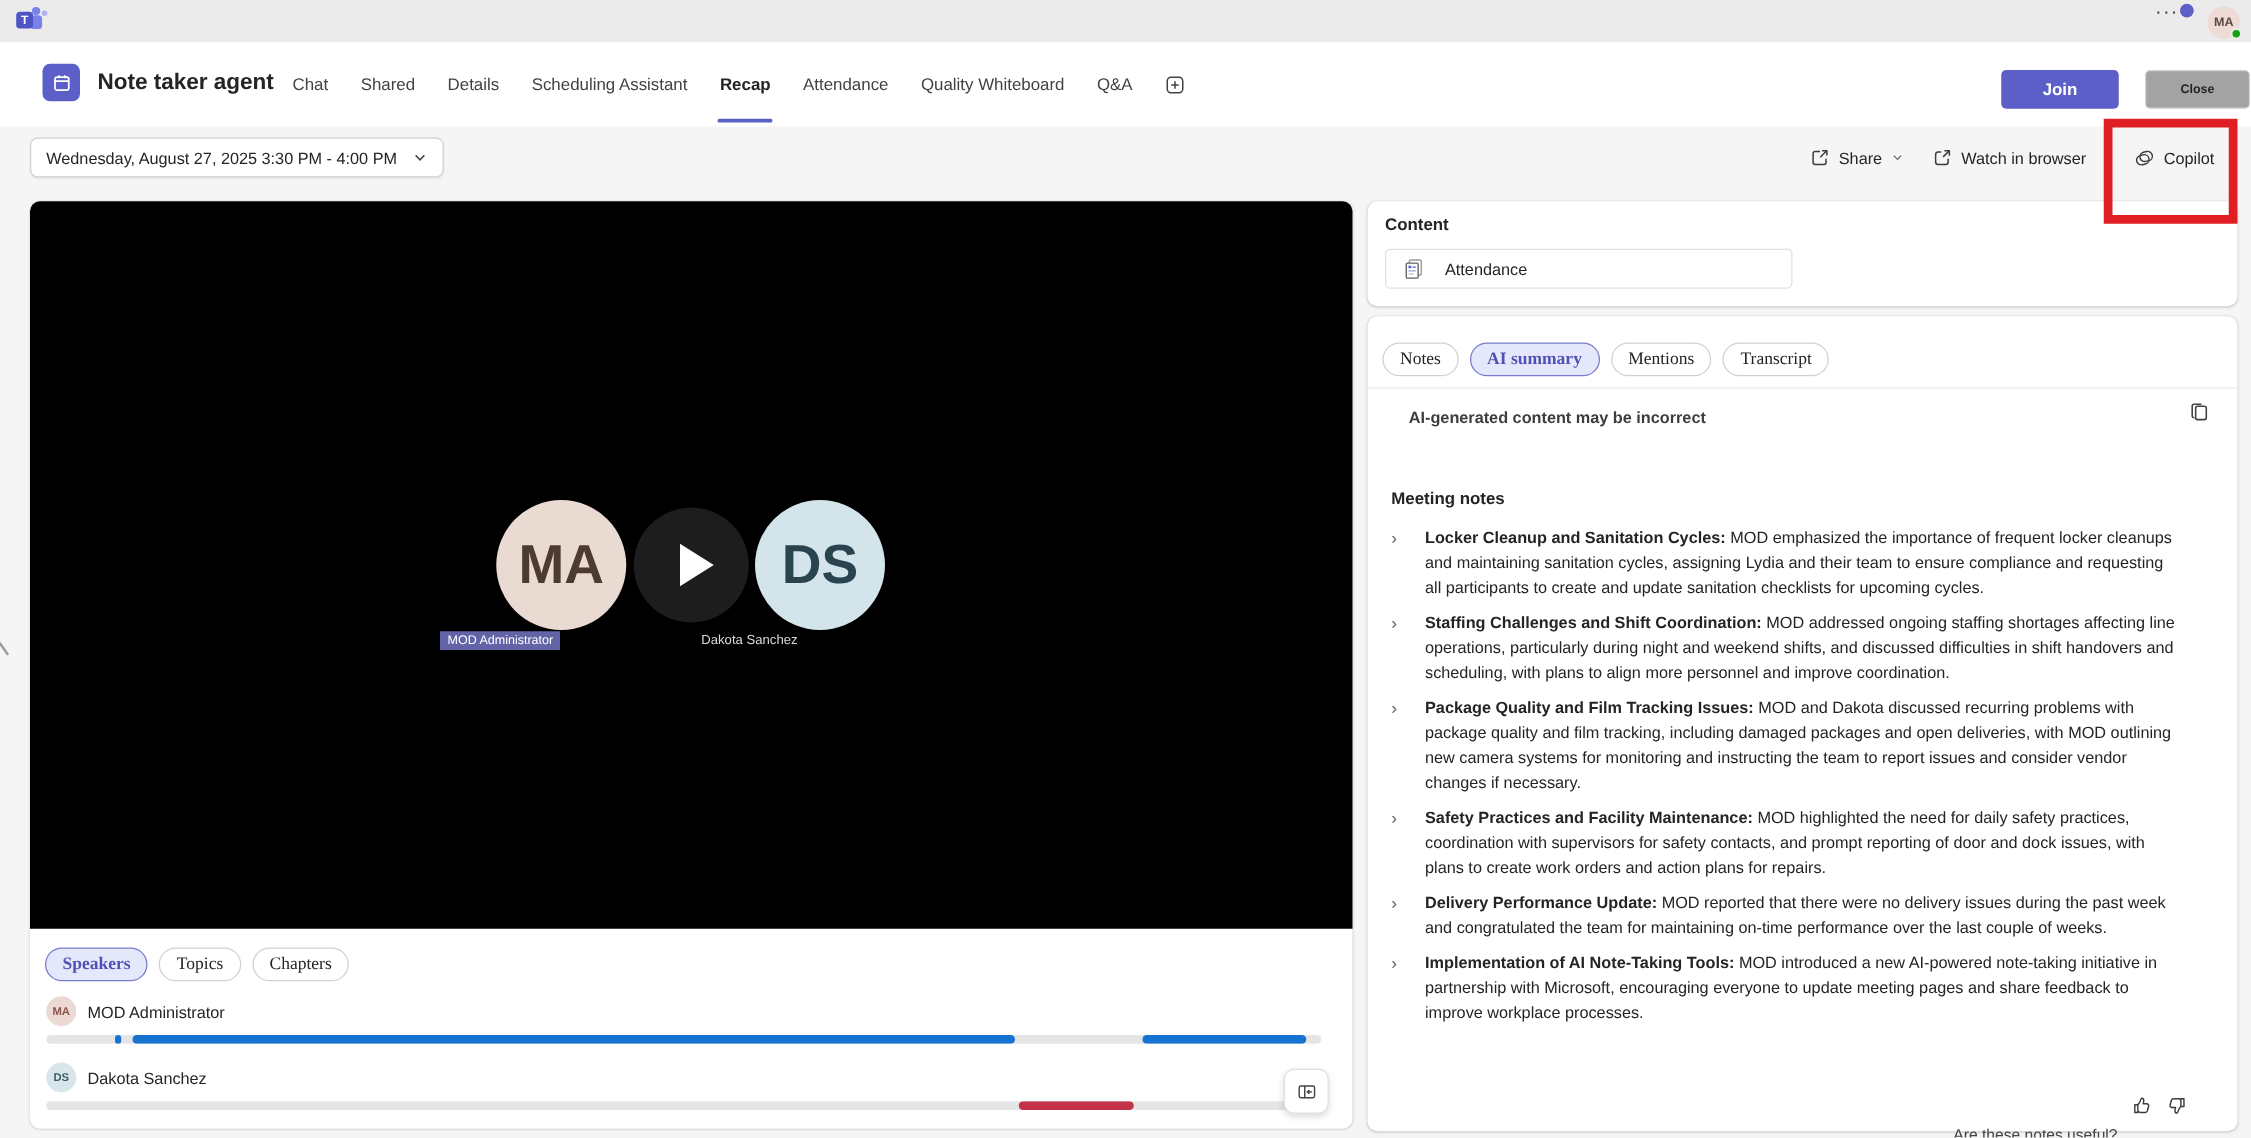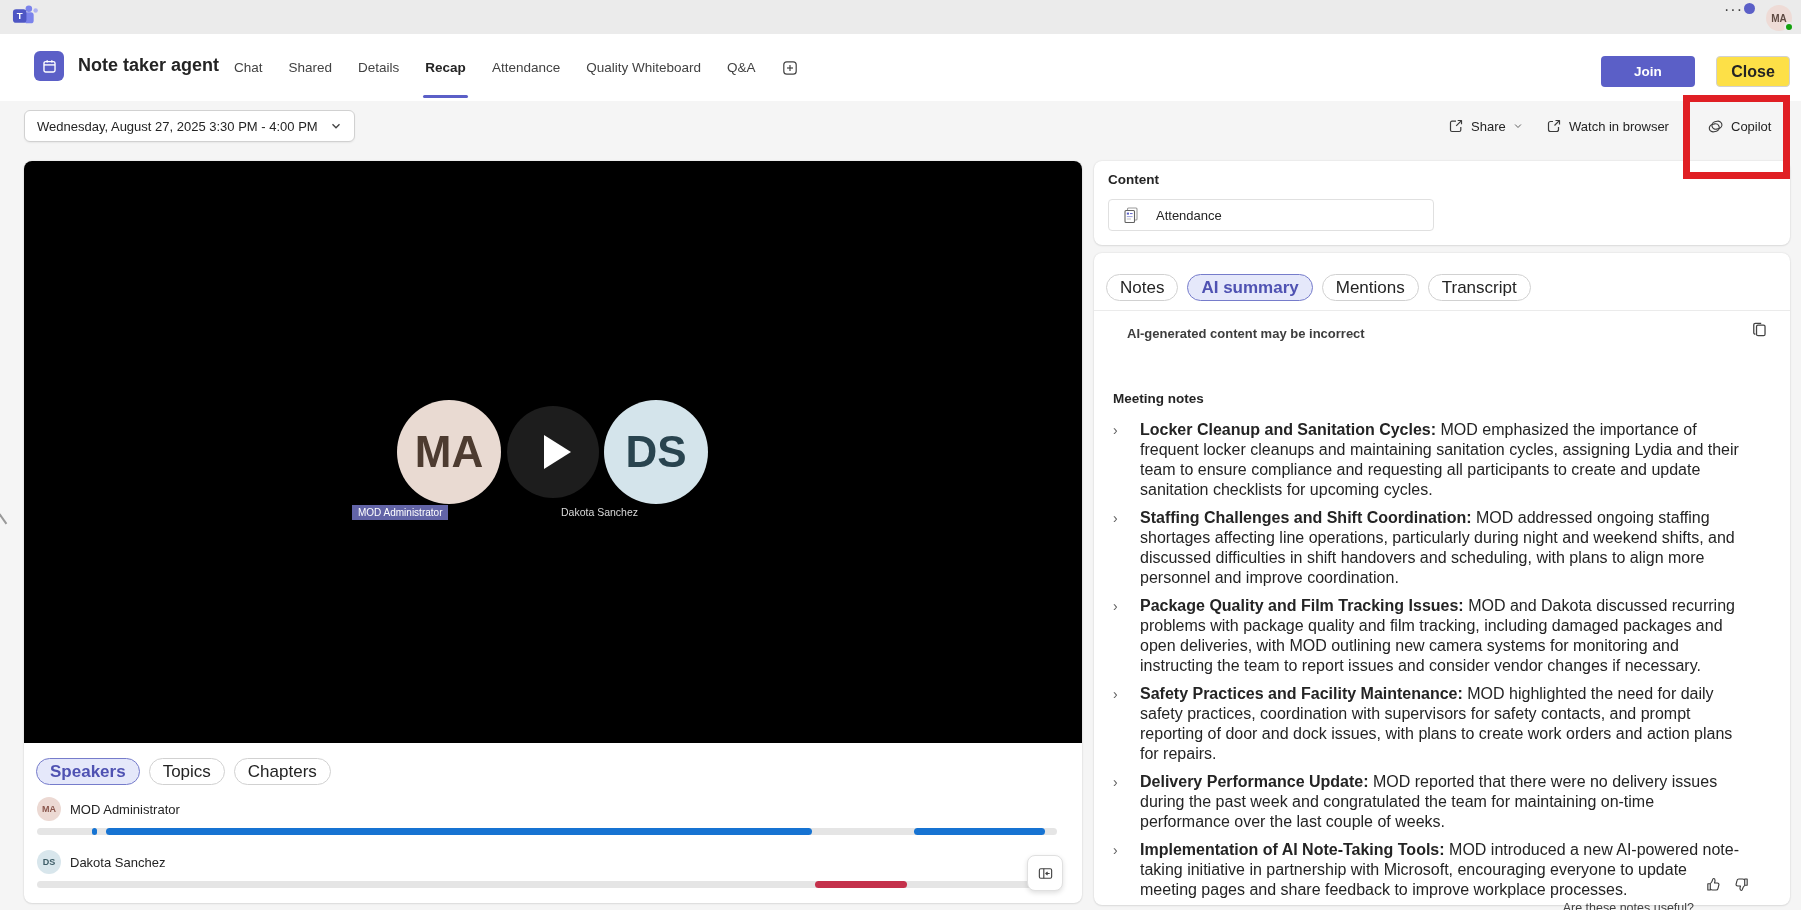--- a/index.html
+++ b/index.html
@@ -30,22 +30,22 @@
   .cal-icon { position:absolute; left:34px; top:17px; width:30px; height:30px; border-radius:6px;
     background:#5b5fc7; display:flex; align-items:center; justify-content:center; }
   .page-title { position:absolute; left:78px; top:21px; font-size:18px; font-weight:bold; }
   .tabs { position:absolute; left:234px; top:0; height:67px; display:flex; gap:26px; align-items:center; }
   .tab { font-size:13.5px; color:#424242; position:relative; height:100%; display:flex; align-items:center; cursor:pointer; }
   .tab.active { font-weight:bold; color:#242424; }
   .tab.active::after { content:""; position:absolute; left:-2px; right:-2px; bottom:3px; height:3px; border-radius:3px; background:#5b5fc7; }
   .add-tab { align-self:center; cursor:pointer; }
   .join-btn { position:absolute; left:1601px; top:22px; width:94px; height:31px; background:#5b5fc7; color:#fff;
     border-radius:4px; font-size:13.5px; font-weight:600; display:flex; align-items:center; justify-content:center; cursor:pointer; }
-  .close-btn { position:absolute; left:1716px; top:22px; width:74px; height:31px; background:#fde047; border:1px solid #d1d1d1;
-    border-radius:4px; font-size:16px; font-weight:600; color:#242424; display:flex; align-items:center; justify-content:center; cursor:pointer; }
+  .close-btn { position:absolute; left:1716px; top:22px; width:84px; height:31px; background:#a3a3a3; border:1px solid #d1d1d1;
+    border-radius:4px; font-size:10px; font-weight:600; color:#242424; display:flex; align-items:center; justify-content:center; cursor:pointer; }
 
   
   .date-btn { position:absolute; left:24px; top:110px; height:32px; padding:0 12px; background:#fff;
     border:1px solid #d1d1d1; border-radius:6px; display:flex; align-items:center; gap:12px; font-size:13px;
     box-shadow:0 1px 2px rgba(0,0,0,.06); cursor:pointer; }
   .action-btn { position:absolute; top:110px; height:32px; display:flex; align-items:center; gap:7px;
     font-size:13px; color:#242424; cursor:pointer;justify-content:space-between; }
   .share-btn { left:1448px; } .watch-btn { left:1546px; } .copilot-btn { left:1707px; }
   .annotation-box { position:absolute; left:1683px; top:95px; width:107px; height:84px;
     border:7px solid #e01f24; z-index:60; }
@@ -61,21 +61,21 @@
   .play-btn { position:absolute; left:483px; top:245px; width:92px; height:92px; border-radius:50%;
     background:#1d1d1d; z-index:3; display:flex; align-items:center; justify-content:center; cursor:pointer; }
   .play-tri { width:0; height:0; border-left:27px solid #fff; border-top:17px solid transparent;
     border-bottom:17px solid transparent; margin-left:9px; }
   .label-mod { position:absolute; left:328px; top:344px; background:#6264a7; color:#fff; font-size:10px;
     padding:2px 6px; z-index:4; }
   .label-ds { position:absolute; left:537px; top:345px; color:#d9d9d9; font-size:10.5px; z-index:4; }
 
   .filters { position:absolute; left:12px; top:597px; display:flex; gap:9px; }
   .pill { height:27px; padding:0 13px; border:1px solid #d1d1d1; border-radius:15px; background:#fff;
-    font-size:17px; display:flex; align-items:center; color:#242424; cursor:pointer; }
+    font-size:14px; display:flex; align-items:center; color:#242424; cursor:pointer;font-family:Liberation Serif, serif; }
   .pill.active { background:#e5e8fa; border:1.5px solid #767ccb; color:#4f52b2; font-weight:600; }
 
   .speakers-list { position:absolute; left:13px; top:636px; width:1020px; }
   .speaker-name-row { display:flex; align-items:center; gap:9px; height:24px; }
   .mini-avatar { width:24px; height:24px; border-radius:50%; font-size:9px; font-weight:bold;
     display:flex; align-items:center; justify-content:center; flex-shrink:0; }
   .speaker-name { font-size:13px; }
   .track { position:relative; height:7px; background:#e5e5e5; border-radius:4px; margin:7px 0 15px 0; overflow:hidden; cursor:pointer; }
   .seg { position:absolute; top:0; height:100%; border-radius:4px; }
   .float-btn { position:absolute; left:1003px; top:694px; width:36px; height:36px; background:#fff;
@@ -92,21 +92,21 @@
   .summary-card { position:absolute; left:1094px; top:253px; width:696px; height:652px; background:#fff;
     border-radius:8px; box-shadow:0 0 2px rgba(0,0,0,.12),0 1px 2px rgba(0,0,0,.08); }
   .summary-tabs { position:absolute; left:12px; top:21px; display:flex; gap:9px; }
   .divider { position:absolute; left:0; top:57px; width:100%; height:1px; background:#ebebeb; }
   .disclaimer { position:absolute; left:33px; top:73px; font-size:13px; color:#3d3d3d;font-weight:bold; }
   .copy-btn { position:absolute; right:22px; top:68px; cursor:pointer; }
   .notes-heading { position:absolute; left:19px; top:138px; font-size:13.5px; font-weight:bold; }
   .notes-list { position:absolute; left:19px; top:167px; width:640px; }
   .note-item { display:flex; margin-bottom:8px; }
   .note-chevron { width:27px; font-size:14px; color:#616161; line-height:20px; flex-shrink:0; cursor:pointer; }
-  .note-text { font-size:16px; line-height:20px; color:#242424; width:607px; }
+  .note-text { font-size:13px; line-height:20px; color:#242424; width:607px; }
   .note-title { font-weight:bold; }
   .feedback { position:absolute; right:40px; top:600px; display:flex; align-items:center; gap:11px; }
   .feedback-text { font-size:12.5px; color:#424242;margin-top:48px; }
   .thumb { cursor:pointer; }
   .thumb-down svg { transform:rotate(180deg); }
 
   .edge-mark { position:absolute; left:-3px; top:518px; width:12px; height:2px; background:#9a9a9a;
     transform:rotate(55deg); }
 </style>
 </head>
@@ -140,20 +140,23 @@
   <div class="page-title">Note taker agent</div>
   <div class="tabs">
       <div class="tab">
     <span>Chat</span>
   </div>
       <div class="tab">
     <span>Shared</span>
   </div>
       <div class="tab">
     <span>Details</span>
+  </div>
+      <div class="tab">
+    <span>Scheduling Assistant</span>
   </div>
       <div class="tab active">
     <span>Recap</span>
   </div>
       <div class="tab">
     <span>Attendance</span>
   </div>
       <div class="tab">
     <span>Quality Whiteboard</span>
   </div>

